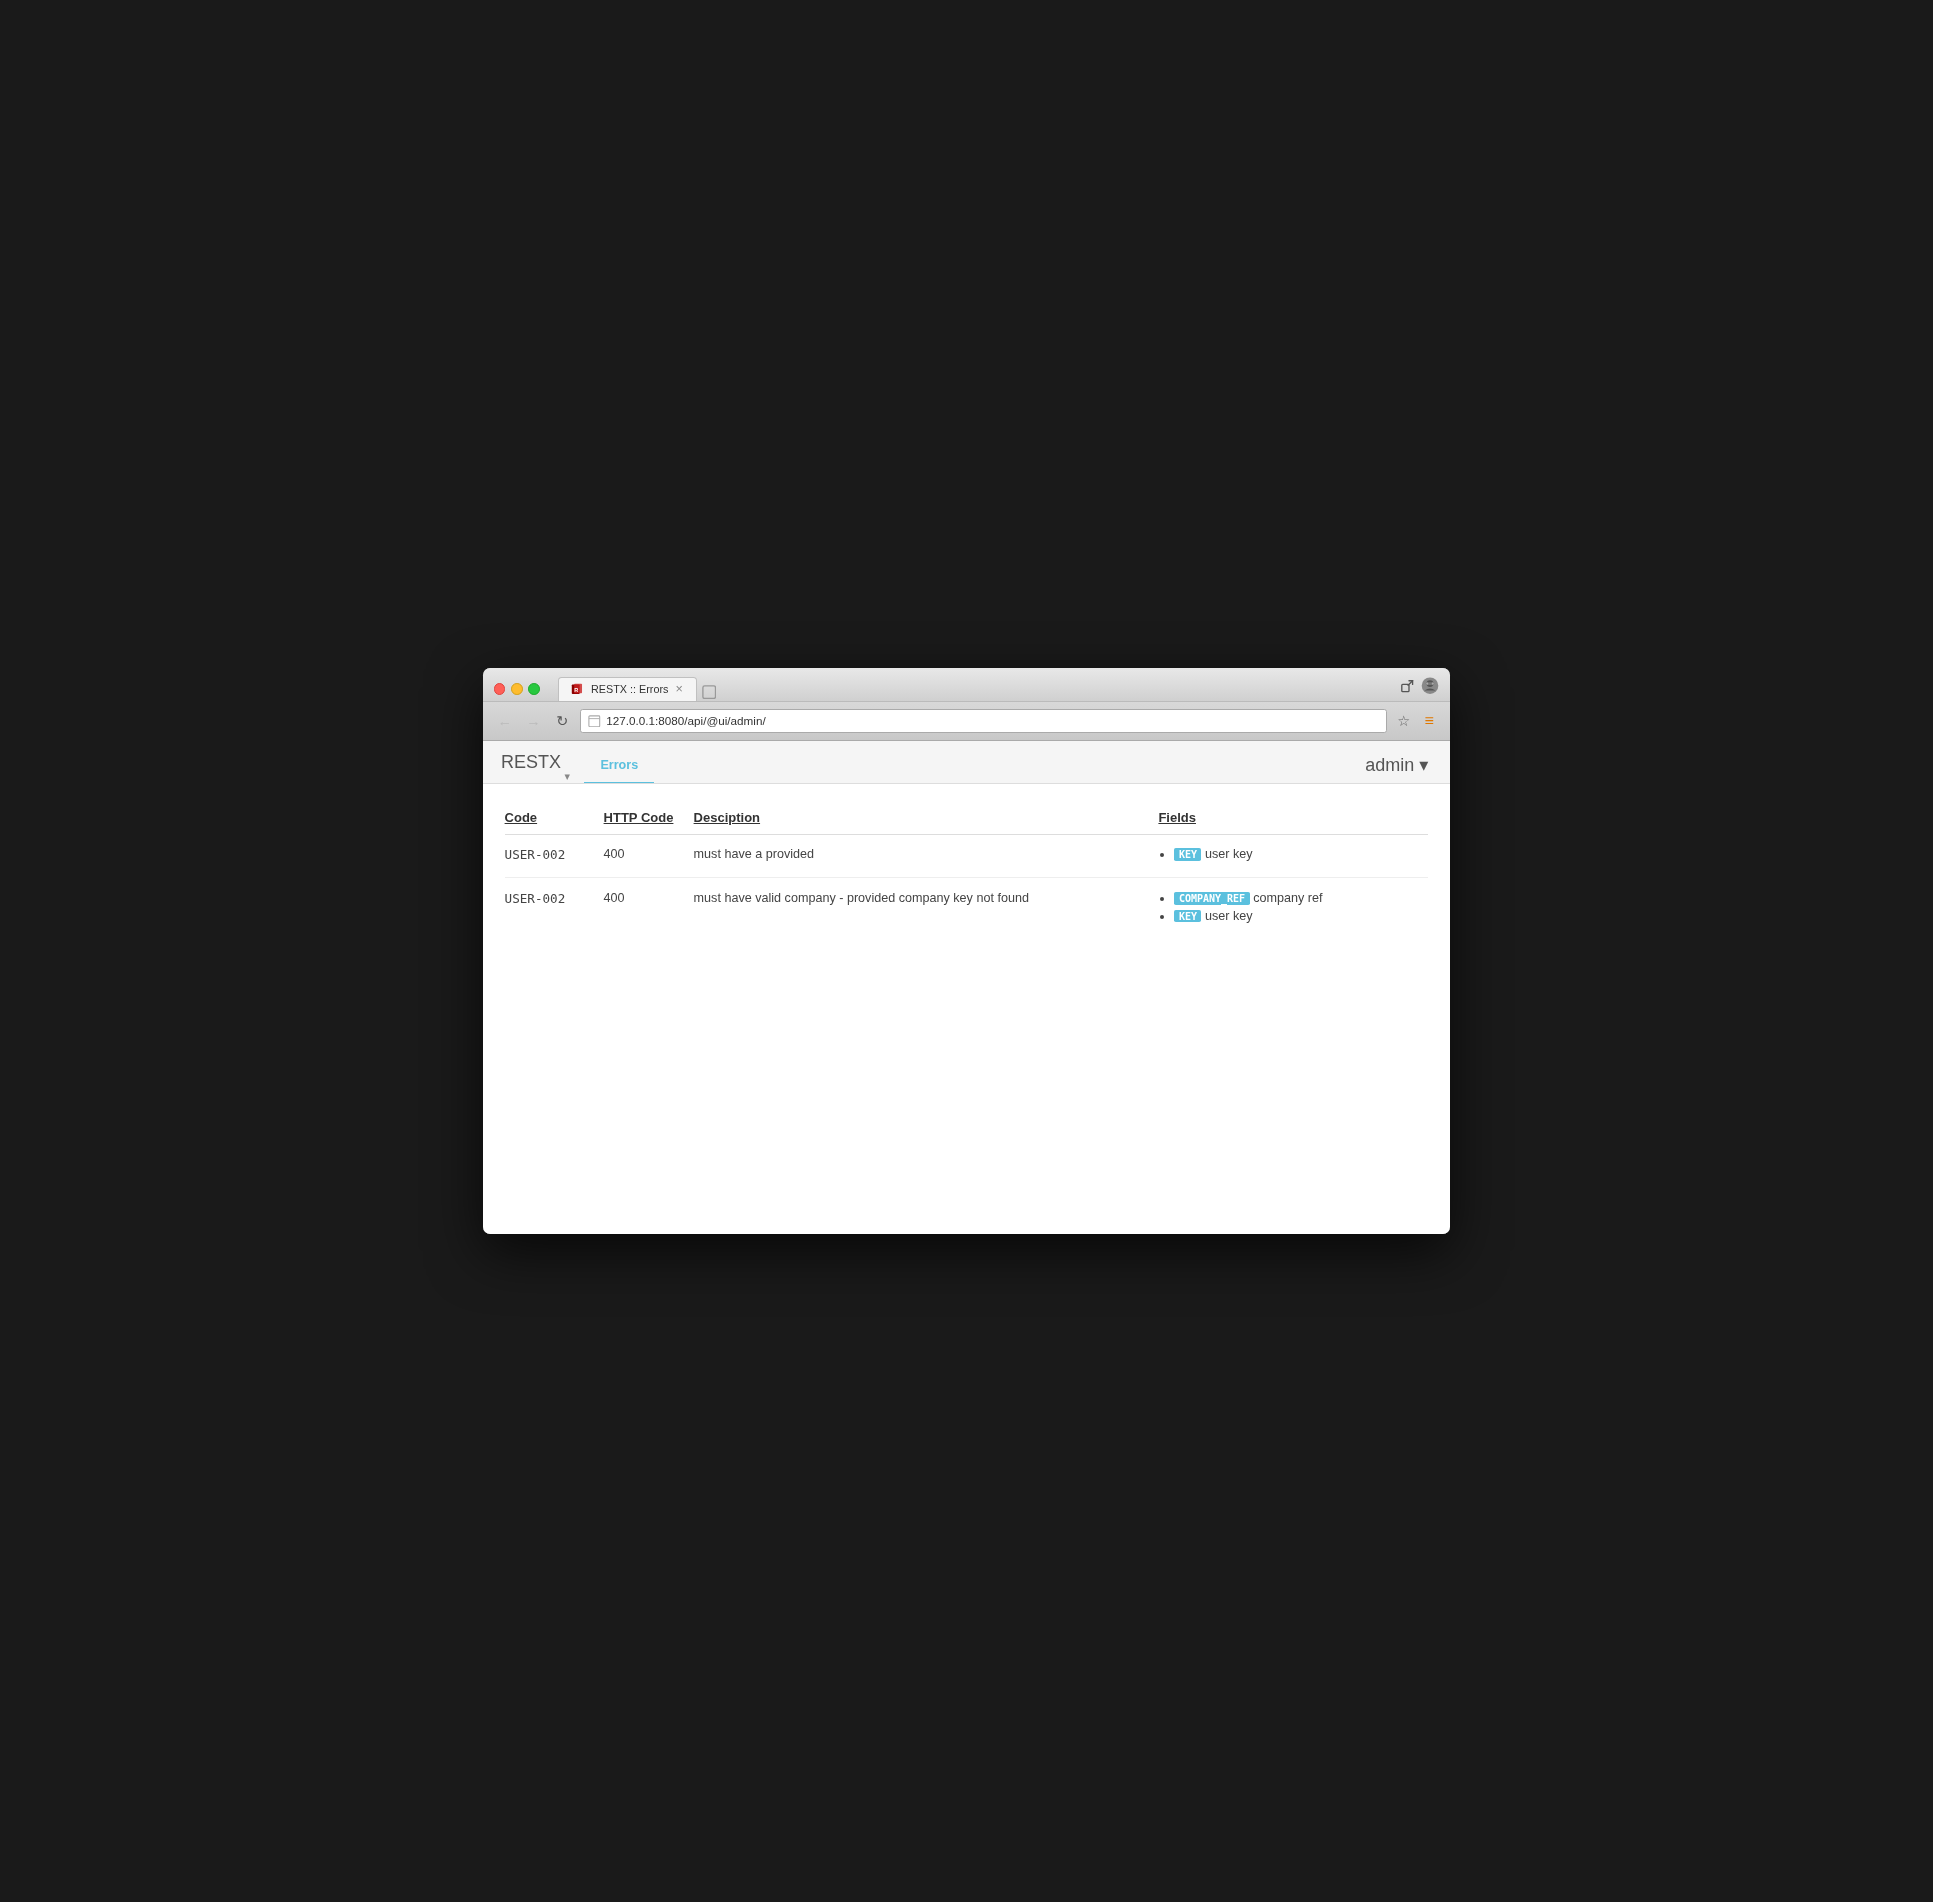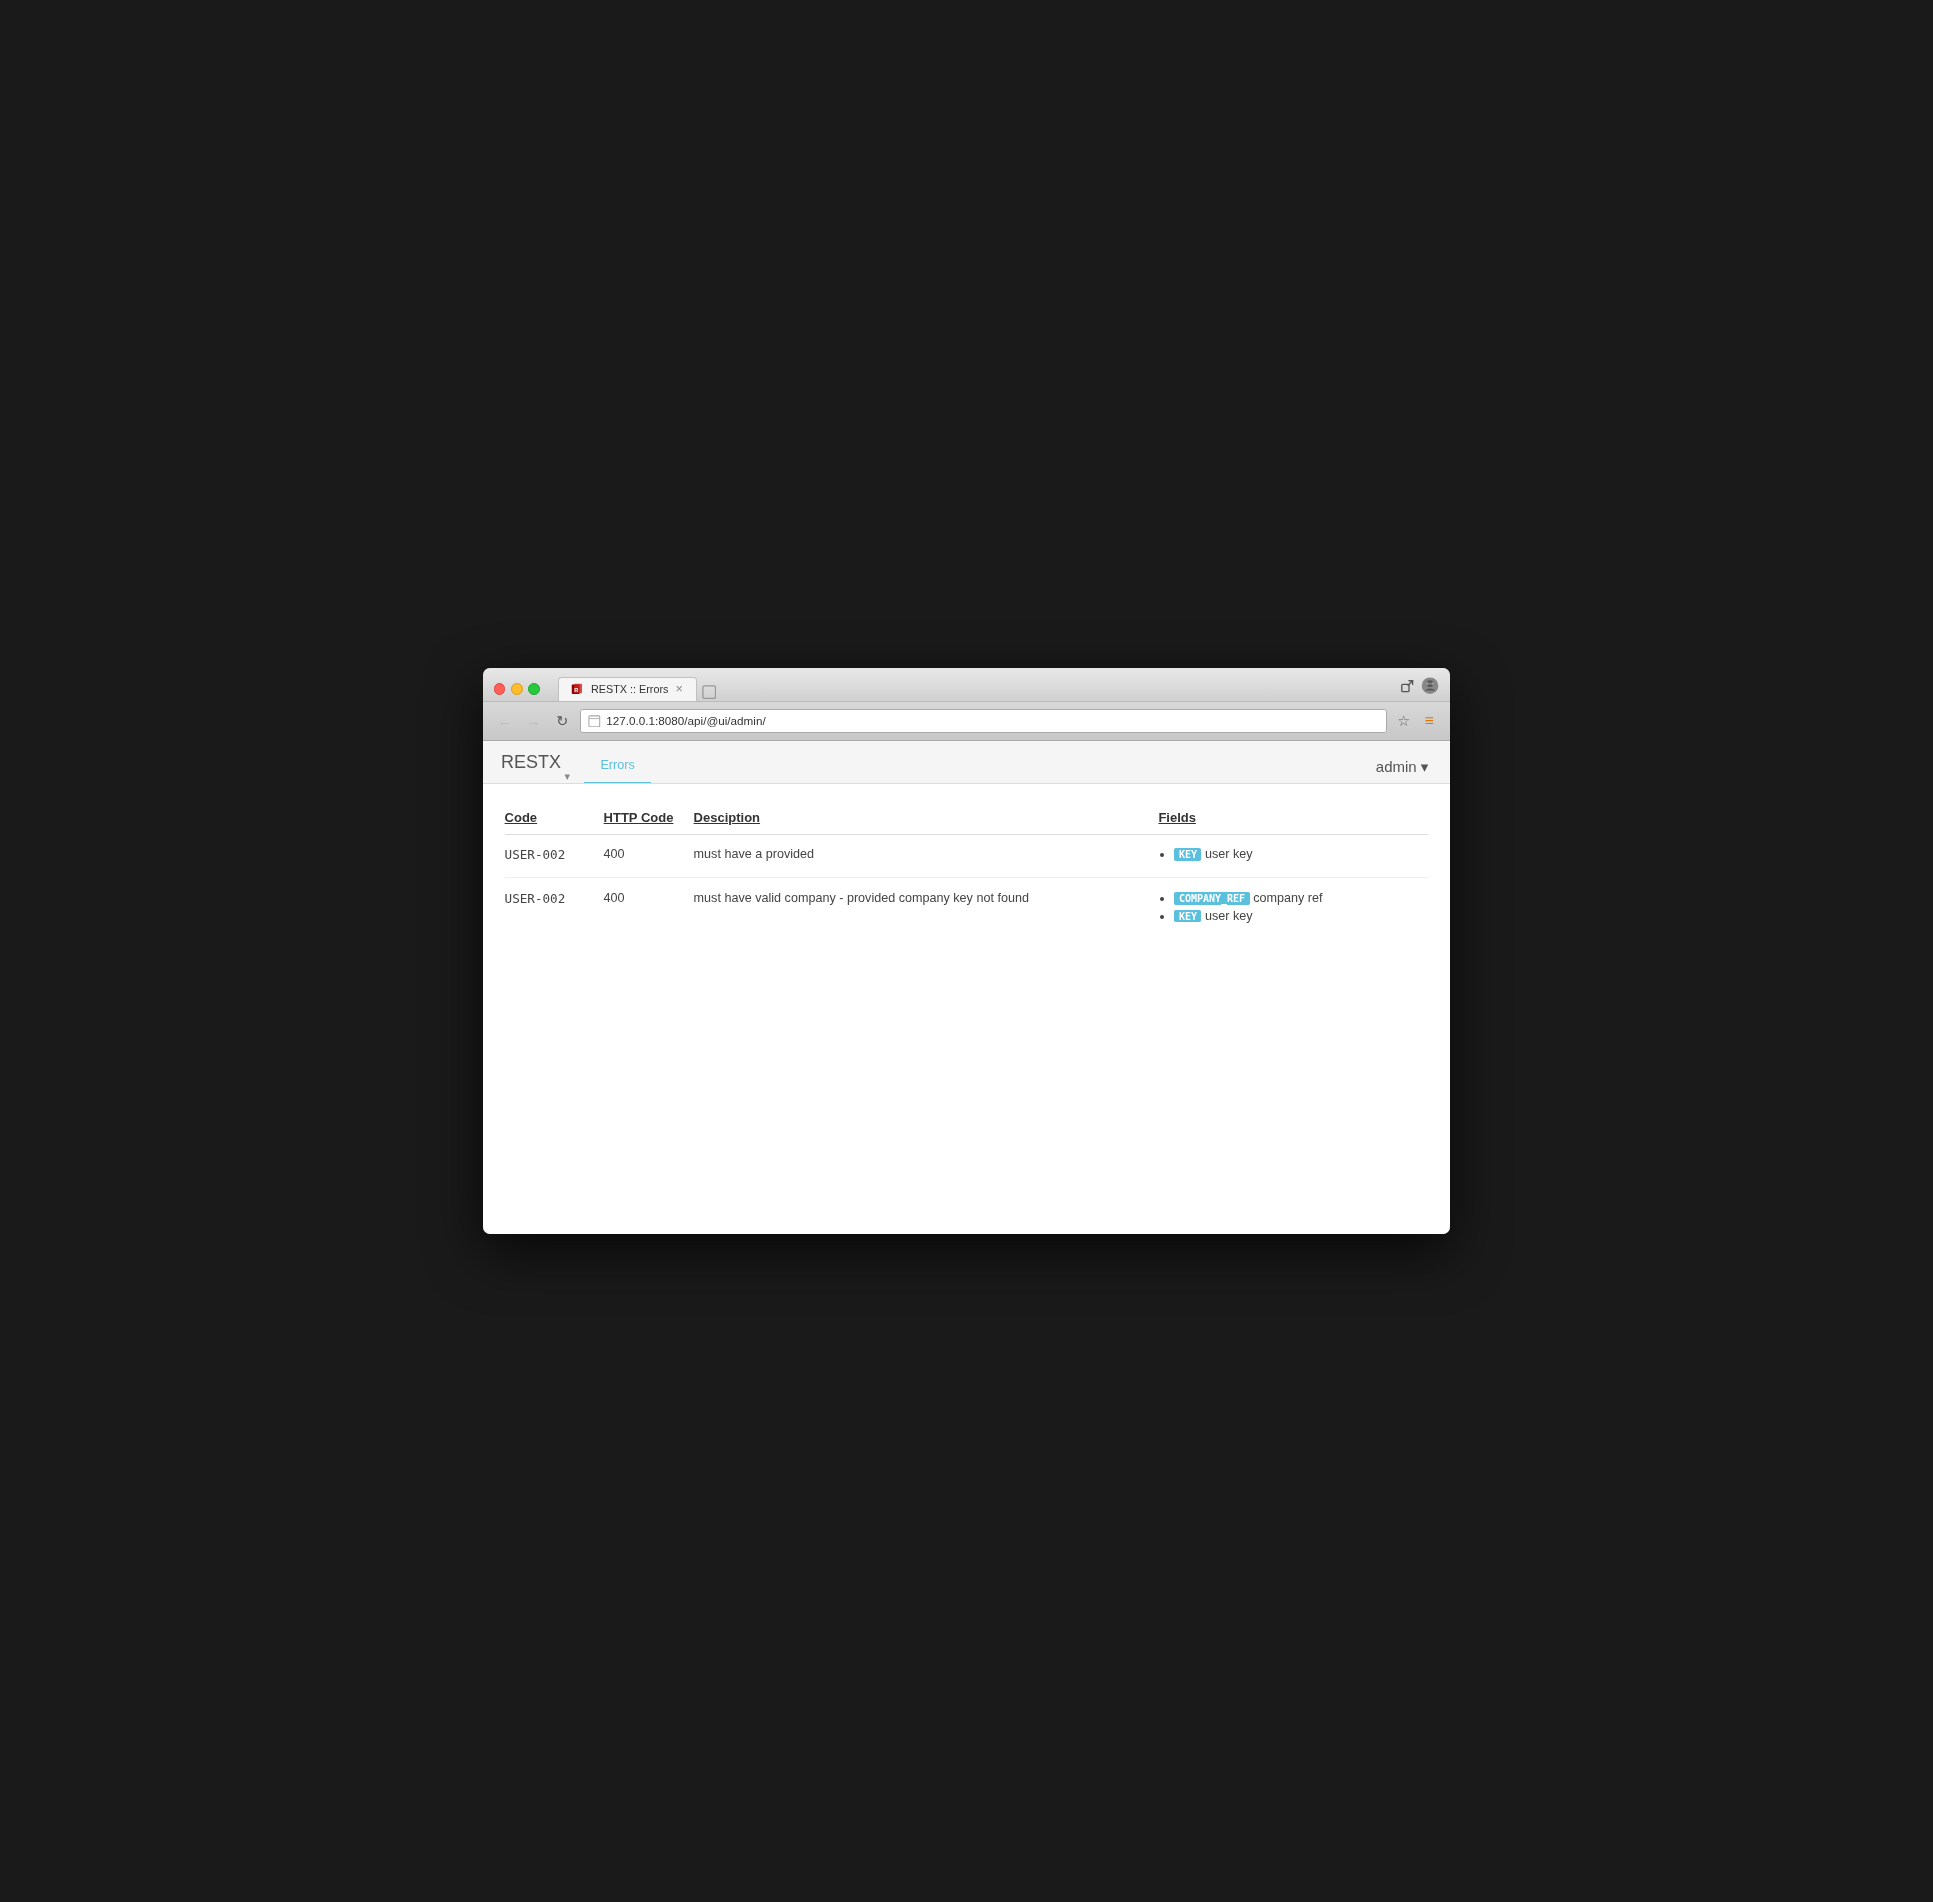--- a/index.html
+++ b/index.html
@@ -205,35 +205,36 @@
       height: 100%;
     }
 
     .nav-tab {
       padding: 12.6px 16px 10.8px;
       font-size: 12.6px;
       color: #555;
       cursor: pointer;
       border-bottom: 1.8px solid transparent;
       text-decoration: none;
+      font-weight: bold;
     }
 
     .nav-tab.active {
       color: #5bc0de;
       border-bottom: 1.8px solid #5bc0de;
     }
 
     .nav-right {
       margin-left: auto;
       display: flex;
       align-items: center;
     }
 
     .admin-btn {
-      font-size: 15px;
+      font-size: 18px;
       color: #555;
       cursor: pointer;
       padding: 7.2px 3.6px;
     }
 
     
     .content {
       background: #fff;
       padding: 18px 21.6px;
       min-height: 450px;

